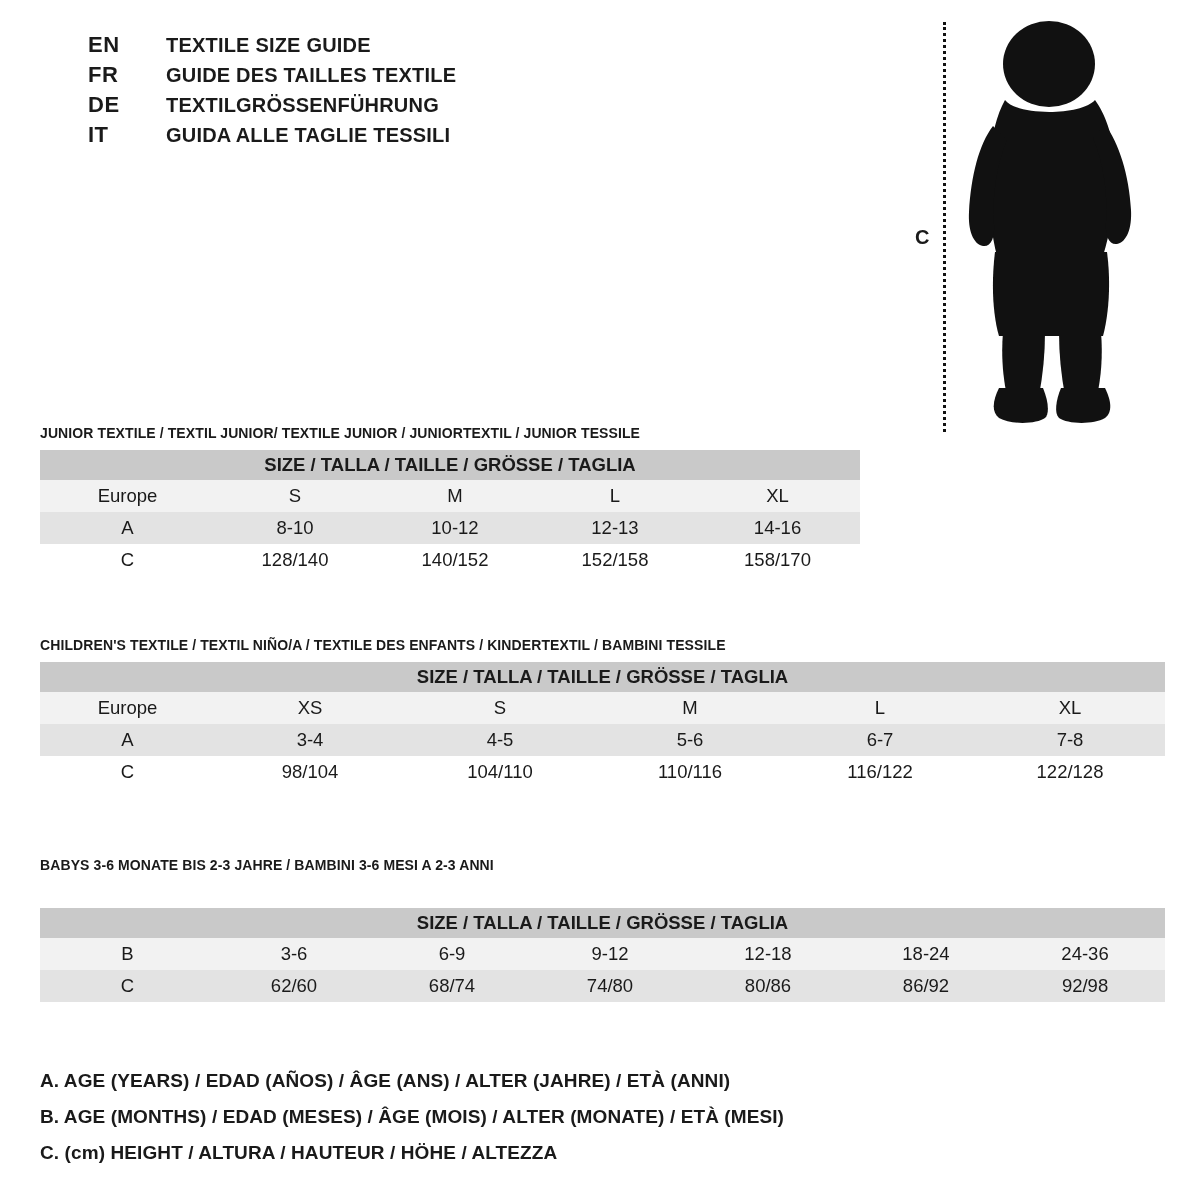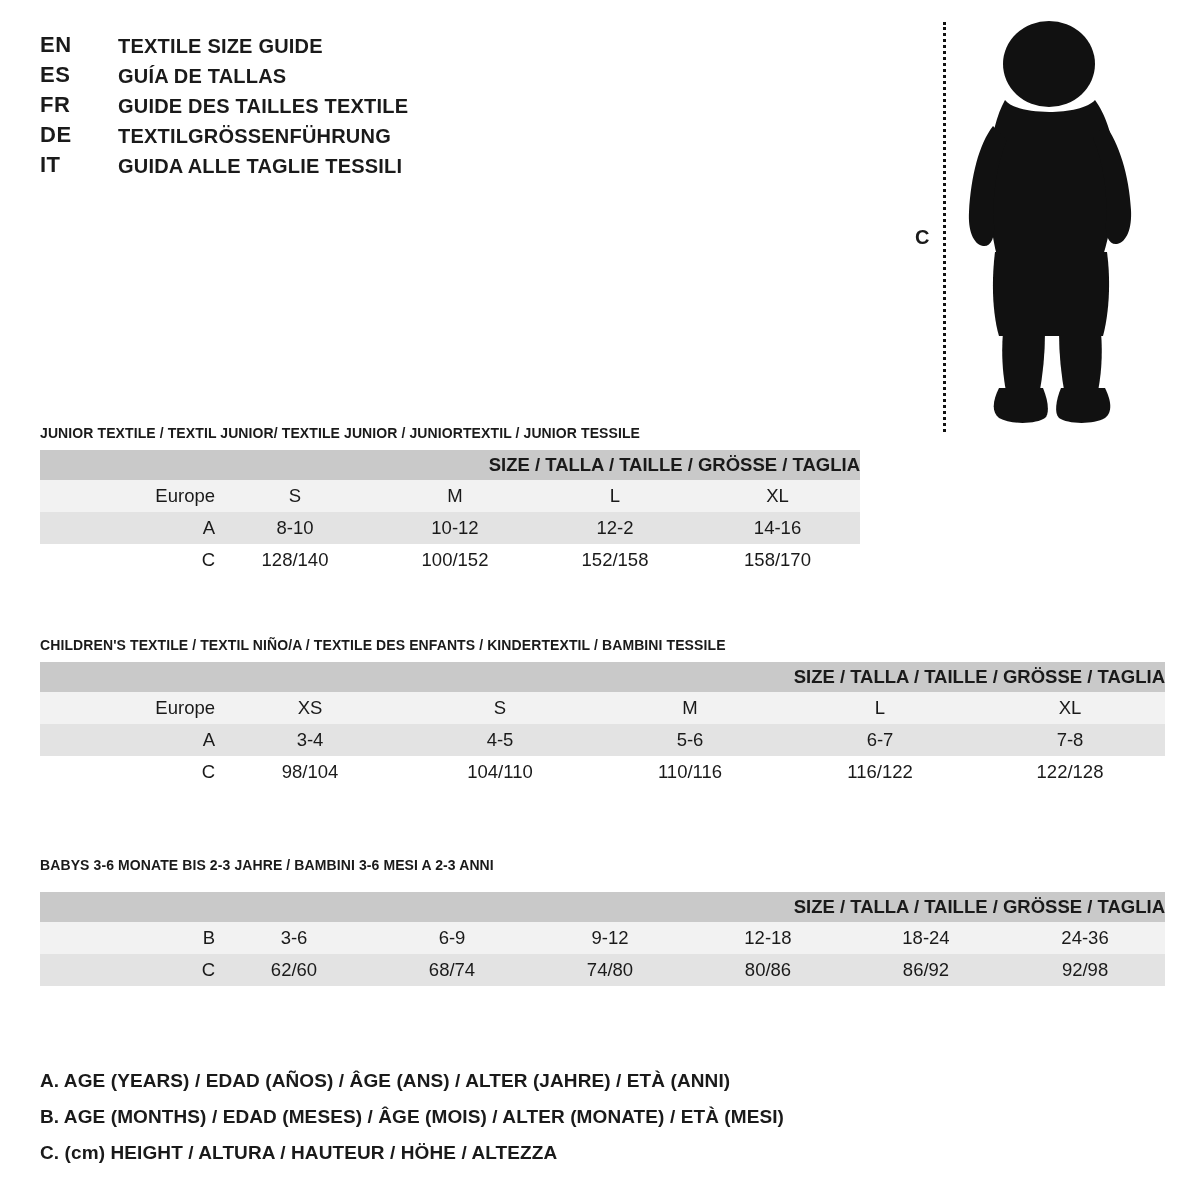--- a/index.html
+++ b/index.html
@@ -18,22 +18,23 @@
 
   
   #header {
     position: absolute;
     left: 40px;
     top: 32px;
     width: 560px;
   }
   .hdr-row {
     display: flex;
-    align-items: flex-end;
+    align-items: center;
     margin-bottom: 4px;
+    margin-left: 48px;
   }
   .hdr-lang {
     width: 78px;
     font-size: 22px;
     font-weight: 700;
     letter-spacing: .5px;
   }
   .hdr-title {
     font-size: 20px;
     font-weight: 700;
@@ -90,21 +91,21 @@
     table-layout: fixed;
   }
   table.sizetable td {
     font-size: 18.5px;
     height: 32px;
     padding: 0;
     vertical-align: middle;
   }
   td.rowhead {
     padding-left: 8px;
-    text-align: right;
+    text-align: center;
   }
   td.cell {
     text-align: center;
   }
   tr.band-title td {
     background: #c9c9c9;
     font-weight: 700;
     height: 30px;
   }
   tr.row-light td { background: #f2f2f2; }
@@ -125,24 +126,20 @@
   }
   #legend .lower { font-weight: 700; }
 </style>
 </head>
 <body>
 
 <div id="header">
   <div class="hdr-row">
     <span class="hdr-lang">EN</span>
     <span class="hdr-title">TEXTILE SIZE GUIDE</span>
-  </div>
-  <div class="hdr-row">
-    <span class="hdr-lang">ES</span>
-    <span class="hdr-title">GUÍA DE TALLAS</span>
   </div>
   <div class="hdr-row">
     <span class="hdr-lang">FR</span>
     <span class="hdr-title">GUIDE DES TAILLES TEXTILE</span>
   </div>
   <div class="hdr-row">
     <span class="hdr-lang">DE</span>
     <span class="hdr-title">TEXTILGRÖSSENFÜHRUNG</span>
   </div>
   <div class="hdr-row">
@@ -198,27 +195,27 @@
         <td class="rowhead">Europe</td>
         <td class="cell">S</td>
         <td class="cell">M</td>
         <td class="cell">L</td>
         <td class="cell">XL</td>
       </tr>
       <tr class="row-grey">
         <td class="rowhead">A</td>
         <td class="cell">8-10</td>
         <td class="cell">10-12</td>
-        <td class="cell">12-2</td>
+        <td class="cell">12-13</td>
         <td class="cell">14-16</td>
       </tr>
       <tr class="row-white">
         <td class="rowhead">C</td>
         <td class="cell">128/140</td>
-        <td class="cell">100/152</td>
+        <td class="cell">140/152</td>
         <td class="cell">152/158</td>
         <td class="cell">158/170</td>
       </tr>
     </tbody>
   </table>
 </div>
 
 <div class="section" style="top:637px;">
   <div class="section-title">CHILDREN'S TEXTILE / TEXTIL NIÑO/A / TEXTILE DES ENFANTS / KINDERTEXTIL / BAMBINI TESSILE</div>
   <table class="sizetable" style="width:1125px;">
@@ -256,21 +253,21 @@
         <td class="cell">104/110</td>
         <td class="cell">110/116</td>
         <td class="cell">116/122</td>
         <td class="cell">122/128</td>
       </tr>
     </tbody>
   </table>
 </div>
 
 <div class="section" style="top:850px;">
-  <div class="section-title two-line" style="margin-bottom:12px;">BABYS 3-6 MONATE BIS 2-3 JAHRE / BAMBINI 3-6 MESI A 2-3 ANNI</div>
+  <div class="section-title two-line" style="margin-bottom:28px;">BABYS 3-6 MONATE BIS 2-3 JAHRE / BAMBINI 3-6 MESI A 2-3 ANNI</div>
   <table class="sizetable" style="width:1125px;">
     <colgroup>
         <col style="width:175px">
         <col style="width:158px">
         <col style="width:158px">
         <col style="width:158px">
         <col style="width:158px">
         <col style="width:158px">
         <col style="width:160px">
       </colgroup>

